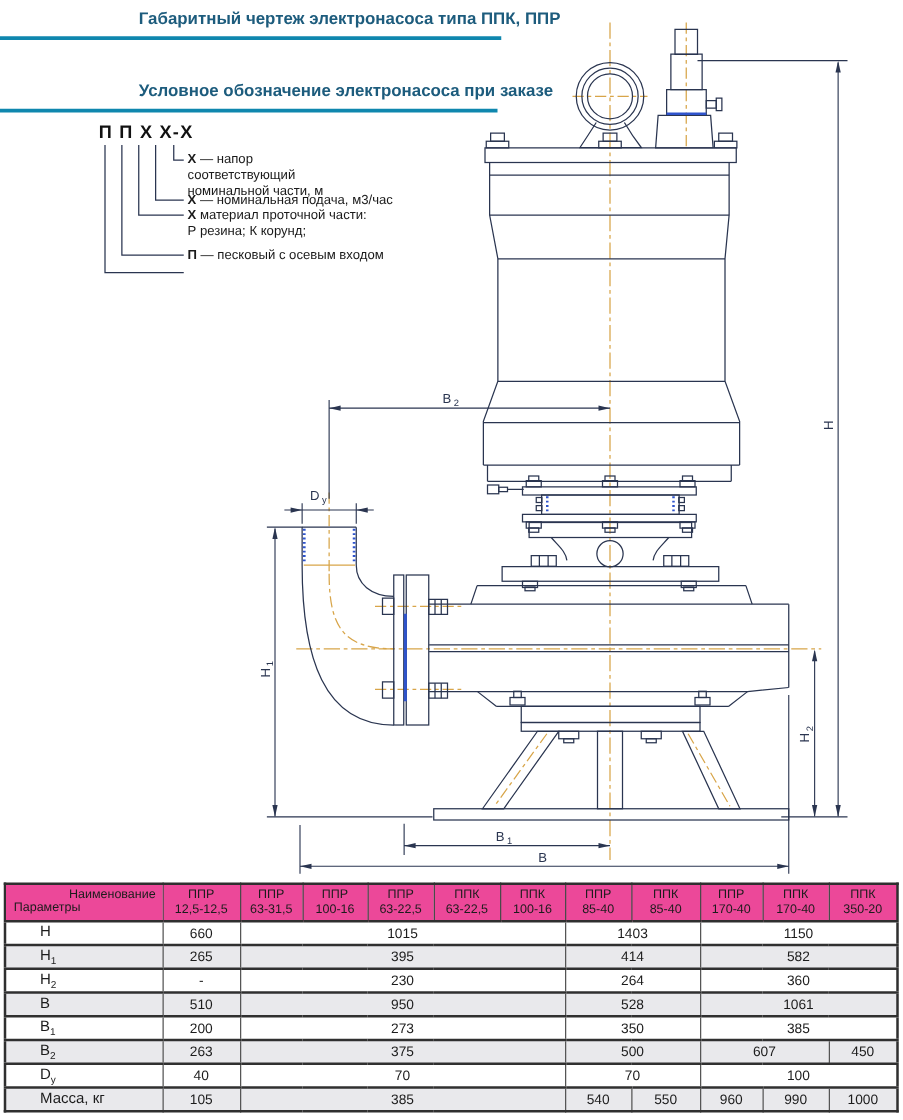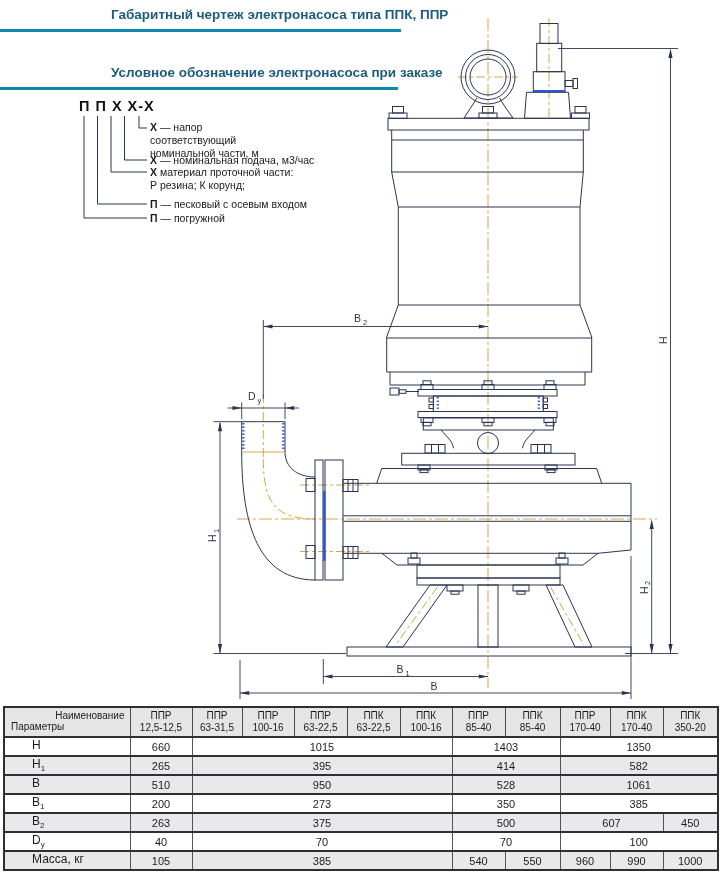--- a/index.html
+++ b/index.html
@@ -13,21 +13,21 @@
 
   .leg-item { position:absolute; font-size:10.5px; color:#1a1a1a; line-height:13px; }
   .leg-letter { font-weight:bold; }
 
   #draw-svg { position:absolute; left:0; top:0; }
   #draw-svg text { font-family:"Liberation Sans", sans-serif; font-size:10.5px; fill:#2a3550; }
   #draw-svg .sub { font-size:7.5px; }
 
   table.params { position:absolute; left:3px; top:706px; width:715px; border-collapse:collapse; table-layout:fixed;
                  border:2px solid #2f2f2f; font-family:"Liberation Sans", sans-serif; }
-  table.params th { border:1px solid #4a4a4a; border-bottom:2px solid #2f2f2f; background:#e5e5e5;
+  table.params th { border:1px solid #4a4a4a; border-bottom:2px solid #2f2f2f; background:#ec4899;
                     font-size:10px; font-weight:normal; color:#1c1c1c; height:30px; line-height:1.25; padding:1px 0; text-align:center; }
   table.params td { border-left:1px solid #555; border-right:1px solid #555; border-top:2px solid #303030;
                     font-size:11px; color:#1c1c1c; height:19px; text-align:center; }
   table.params td.rowlabel { text-align:left; padding-left:27px; font-size:12px; }
   table.params tr.alt td { background:#e9e9ec; }
   th.corner { position:relative; padding:0;
     background:linear-gradient(to bottom right, #ebebee calc(50% - 0.8px), #4a4a4a calc(50% - 0.8px), #4a4a4a calc(50% + 0.8px), #ebebee calc(50% + 0.8px)); }
   th.corner .c-top { position:absolute; top:2px; right:5px; font-size:10px; }
   th.corner .c-bottom { position:absolute; bottom:3px; left:6px; font-size:10px; }
   sub { font-size:8px; }
@@ -53,24 +53,20 @@
     <span>— номинальная подача, м3/час</span>
   </div>
   <div class="leg-item" style="left:150px; top:166px; width:190px">
     <span class="leg-letter">Х</span>
     <span>материал проточной части:</span><br>
     <span>Р  резина; К  корунд;</span>
   </div>
   <div class="leg-item" style="left:150px; top:198px; width:220px; white-space:nowrap">
     <span class="leg-letter">П</span>
     <span>— песковый с осевым входом</span>
-  </div>
-  <div class="leg-item" style="left:150px; top:212px; width:220px; white-space:nowrap">
-    <span class="leg-letter">П</span>
-    <span>— погружной</span>
   </div>
 
   <svg id="draw-svg" width="722" height="702" viewBox="0 0 722 702">
 
     <g stroke="#2a3550" stroke-width="1" fill="none">
       <path d="M139 116 V128 H147"></path>
       <path d="M124.5 116 V160 H147"></path>
       <path d="M111 116 V172 H147"></path>
       <path d="M97.5 116 V204 H147"></path>
       <path d="M84 116 V218 H147"></path>
@@ -286,28 +282,35 @@
         <th><span>ППК</span><br><span>170-40</span></th>
         <th><span>ППК</span><br><span>350-20</span></th>
       </tr>
     </thead>
     <tbody>
       <tr>
         <td class="rowlabel"><span>H</span><sub></sub></td>
         <td>660</td>
         <td colspan="5">1015</td>
         <td colspan="2">1403</td>
-        <td colspan="3">1350</td>
+        <td colspan="3">1150</td>
       </tr>
       <tr class="alt">
         <td class="rowlabel"><span>H</span><sub>1</sub></td>
         <td>265</td>
         <td colspan="5">395</td>
         <td colspan="2">414</td>
         <td colspan="3">582</td>
+      </tr>
+      <tr>
+        <td class="rowlabel"><span>H</span><sub>2</sub></td>
+        <td>-</td>
+        <td colspan="5">230</td>
+        <td colspan="2">264</td>
+        <td colspan="3">360</td>
       </tr>
       <tr class="alt">
         <td class="rowlabel"><span>B</span><sub></sub></td>
         <td>510</td>
         <td colspan="5">950</td>
         <td colspan="2">528</td>
         <td colspan="3">1061</td>
       </tr>
       <tr>
         <td class="rowlabel"><span>B</span><sub>1</sub></td>

